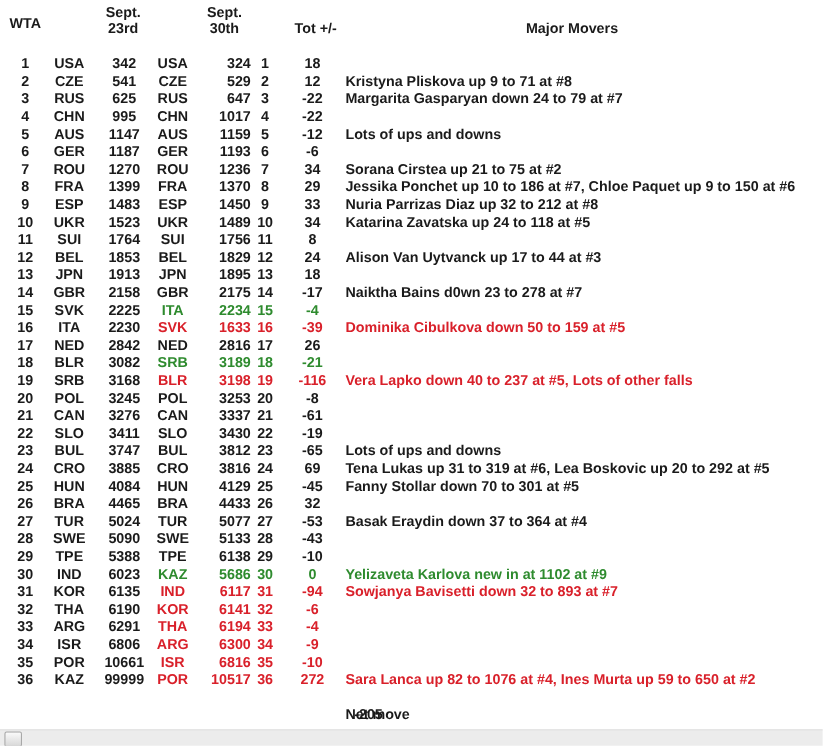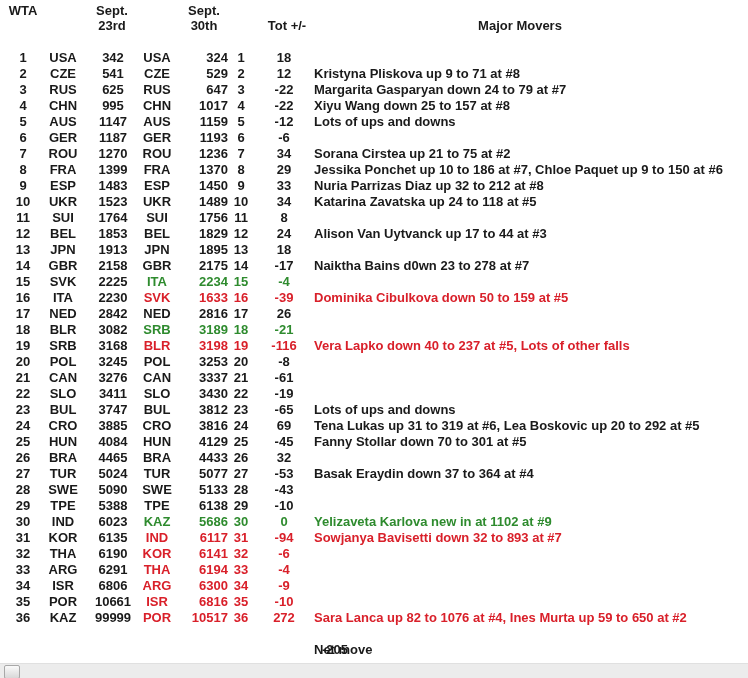--- a/index.html
+++ b/index.html
@@ -32,21 +32,21 @@
     }
     .scroll-thumb {
       position: absolute; left: 4px; top: 1px; width: 14px; height: 12px;
       background: linear-gradient(#fafafa, #d8d8d8); border: 1px solid #a8a8a8; border-radius: 2px;
     }
   </style>
 </head>
 <body>
 
 <div class="hdr">
-  <span style="left:6px;top:3px;width:34px;">WTA</span>
+  <span style="left:6px;top:13px;width:34px;">WTA</span>
   <span style="left:88px;top:3px;width:48px;">Sept.</span>
   <span style="left:88px;top:18px;width:48px;">23rd</span>
   <span style="left:180px;top:3px;width:48px;">Sept.</span>
   <span style="left:180px;top:18px;width:48px;">30th</span>
   <span style="left:262px;top:18px;width:50px;">Tot +/-</span>
   <span style="left:450px;top:18px;width:140px;">Major Movers</span>
 </div>
 
 <div class="rows" id="rows">
     <div class="row">
@@ -79,21 +79,20 @@
       <span class="c-note black">Margarita Gasparyan down 24 to 79 at #7</span>
     </div>
     <div class="row">
       <span class="c-rank black">4</span>
       <span class="c-c1 black">CHN</span>
       <span class="c-p1 black">995</span>
       <span class="c-c2 black">CHN</span>
       <span class="c-p2 black">1017</span>
       <span class="c-r2 black">4</span>
       <span class="c-tot black">-22</span>
-      <span class="c-note black">Xiyu Wang down 25 to 157 at #8</span>
     </div>
     <div class="row">
       <span class="c-rank black">5</span>
       <span class="c-c1 black">AUS</span>
       <span class="c-p1 black">1147</span>
       <span class="c-c2 black">AUS</span>
       <span class="c-p2 black">1159</span>
       <span class="c-r2 black">5</span>
       <span class="c-tot black">-12</span>
       <span class="c-note black">Lots of ups and downs</span>

